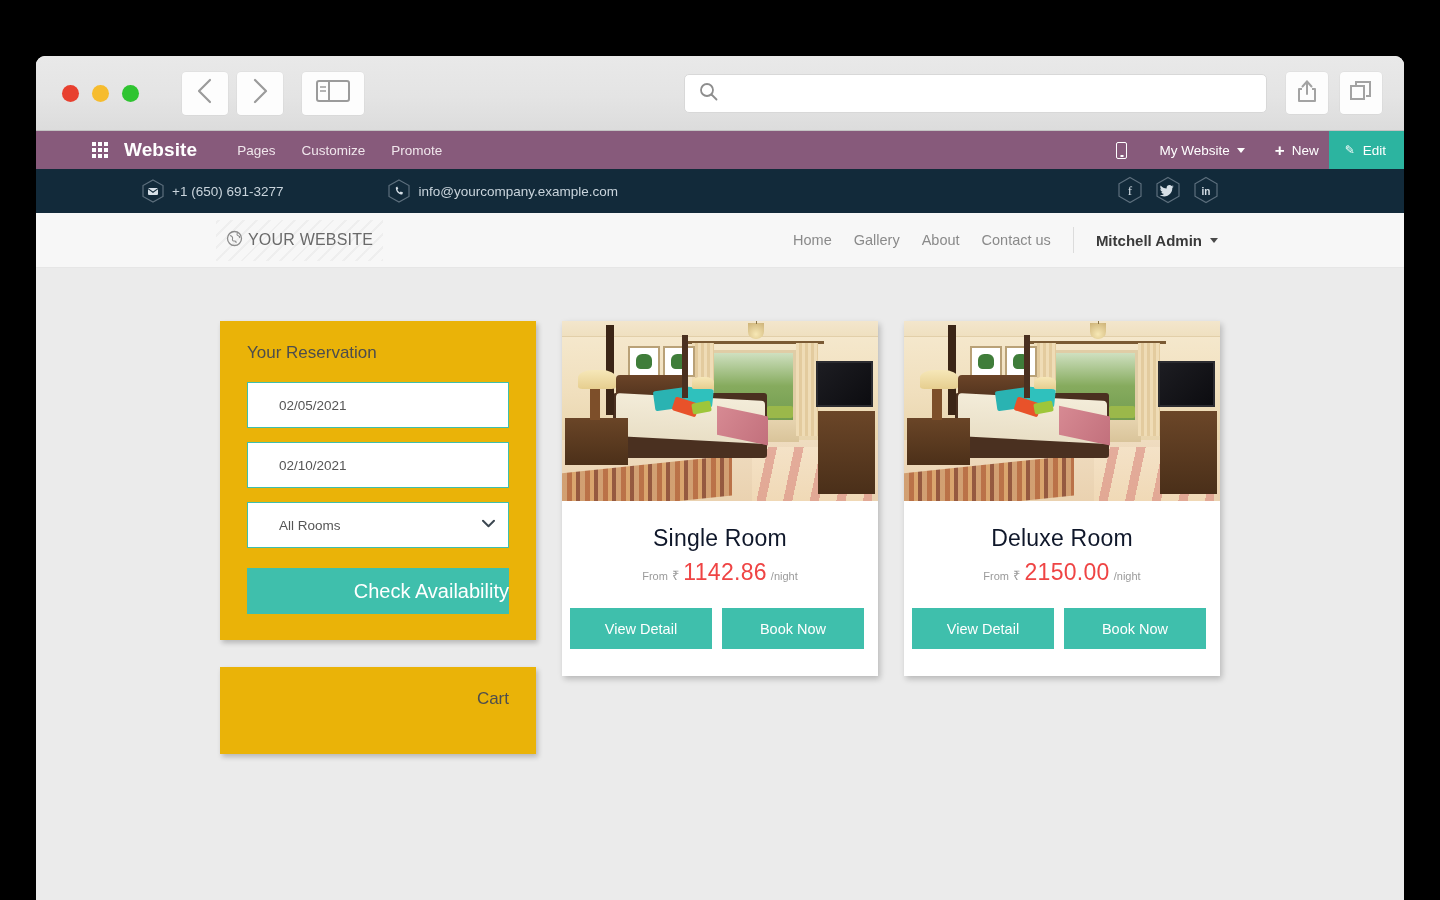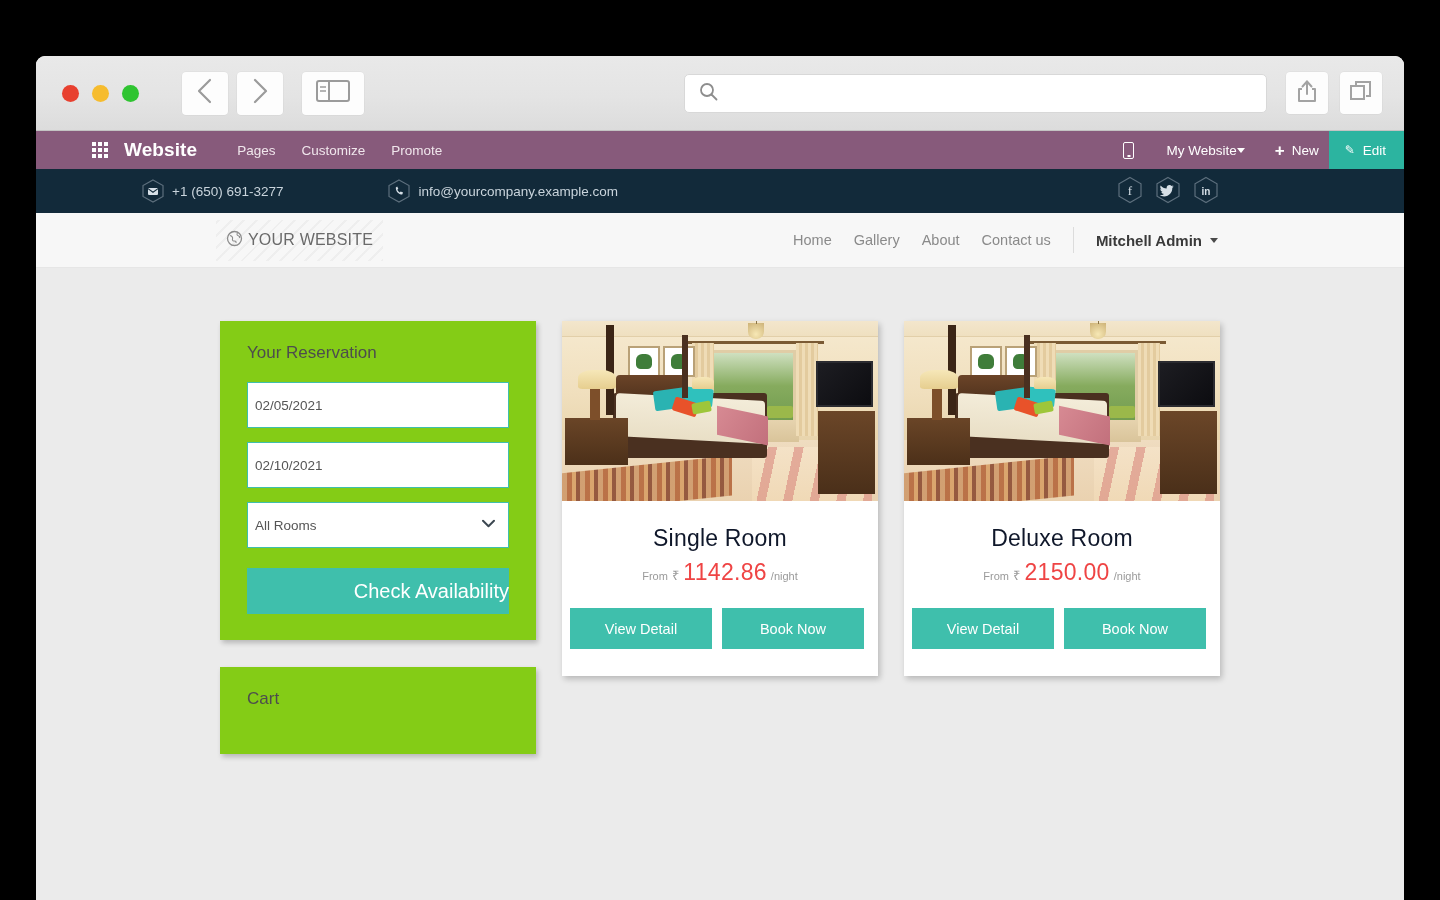--- a/index.html
+++ b/index.html
@@ -76,21 +76,21 @@
 
   .odoo-right { position: absolute; right: 0; top: 0; height: 38px; display: flex; align-items: center; }
   .phone-ico {
     width: 11px; height: 17px; border: 1.6px solid #fff; border-radius: 2px;
     margin-right: 32px; position: relative;
   }
   .phone-ico::after {
     content: ""; position: absolute; left: 50%; transform: translateX(-50%);
     bottom: 1px; width: 3px; height: 1.4px; background: #fff;
   }
-  .my-website { font-size: 13.5px; margin-right: 30px; display: flex; align-items: center; }
+  .my-website { font-size: 13.5px; margin-right: 30px; display: flex; align-items: center; gap: 7px; }
   .caret { width: 0; height: 0; border-left: 4.5px solid transparent; border-right: 4.5px solid transparent; border-top: 5px solid #fff; }
   .new-btn { font-size: 13.5px; margin-right: 10px; display: flex; align-items: center; gap: 7px; }
   .plus { font-size: 17px; font-weight: 700; line-height: 1; }
   .edit-btn {
     background: #2cb4a0; height: 38px; display: flex; align-items: center;
     gap: 8px; padding: 0 18px 0 16px; font-size: 13.5px;
   }
   .pencil { font-size: 12px; }
 
   
@@ -128,43 +128,43 @@
   }
   .divider-v { width: 1px; height: 26px; background: #dcdcdc; }
   .admin { color: #3a3a3a; font-weight: 700; font-size: 15px; display: flex; align-items: center; gap: 8px; }
   .caret-dark { width: 0; height: 0; border-left: 4.5px solid transparent; border-right: 4.5px solid transparent; border-top: 5px solid #4a4a4a; }
 
   
   .page { background: #ebebeb; height: 100%; padding-top: 53px; }
   .container { width: 1000px; margin: 0 auto; display: flex; gap: 26px; align-items: flex-start; }
 
   .col-left { width: 316px; flex: 0 0 316px; }
-  .panel { background: #84cc16; box-shadow: 2px 3px 5px rgba(0,0,0,.22); }
+  .panel { background: #eab308; box-shadow: 2px 3px 5px rgba(0,0,0,.22); }
   .panel-pad { padding: 22px 27px 26px 27px; }
   .panel-title { font-size: 17px; color: #4d4d4d; margin-bottom: 19px; }
 
   .field {
     width: 100%; height: 46px; border: 1px solid #3fbfac; background: #fff;
-    font-size: 13.5px; color: #555; padding: 0 7px; margin-bottom: 14px;
+    font-size: 13.5px; color: #555; padding: 0 31px; margin-bottom: 14px;
     font-family: "Liberation Sans", sans-serif; outline: none; display: block;
   }
   .select-wrap { position: relative; margin-bottom: 20px; }
   .select-wrap .field { margin-bottom: 0; padding-right: 36px; appearance: none; -webkit-appearance: none; }
   .select-chev {
     position: absolute; right: 14px; top: 50%; transform: translateY(-60%);
     pointer-events: none;
   }
 
   .btn-teal {
     width: 100%; height: 46px; background: #3fbfac; color: #fff; border: 0;
     font-size: 20px; font-family: "Liberation Sans", sans-serif; cursor: pointer;
     display: flex; align-items: center; justify-content: flex-end;
   }
 
-  .cart-panel { margin-top: 27px; }
+  .cart-panel { margin-top: 27px; text-align: right; }
   .cart-alert {
     background: #d4eff5; color: #2a7785; font-size: 13px;
     padding: 13px 17px; border-radius: 3px;
   }
 
   
   .cards { display: flex; gap: 26px; }
   .card { width: 316px; background: #fff; box-shadow: 2px 3px 6px rgba(0,0,0,.22); }
   .card-img { height: 180px; width: 100%; position: relative; overflow: hidden; }
   .card-body { padding: 24px 20px 0 20px; text-align: center; }

